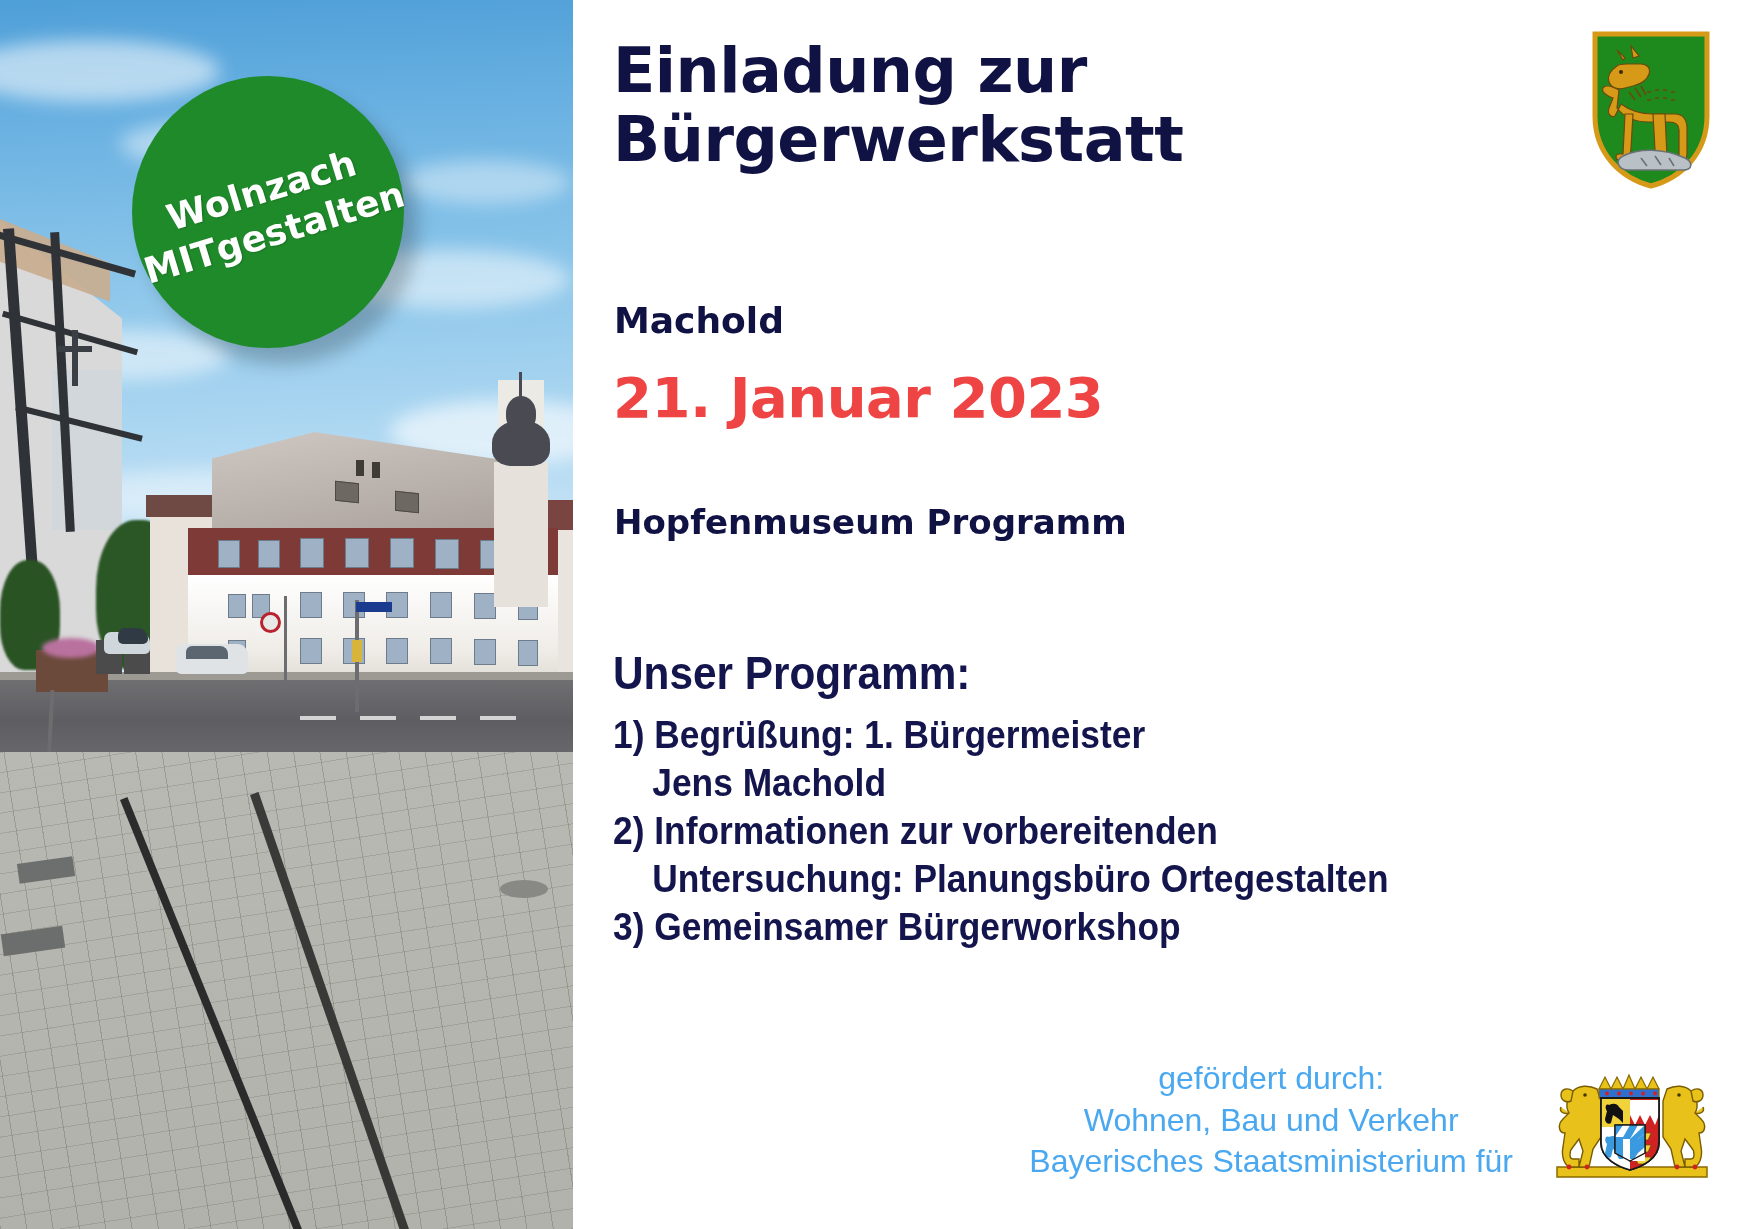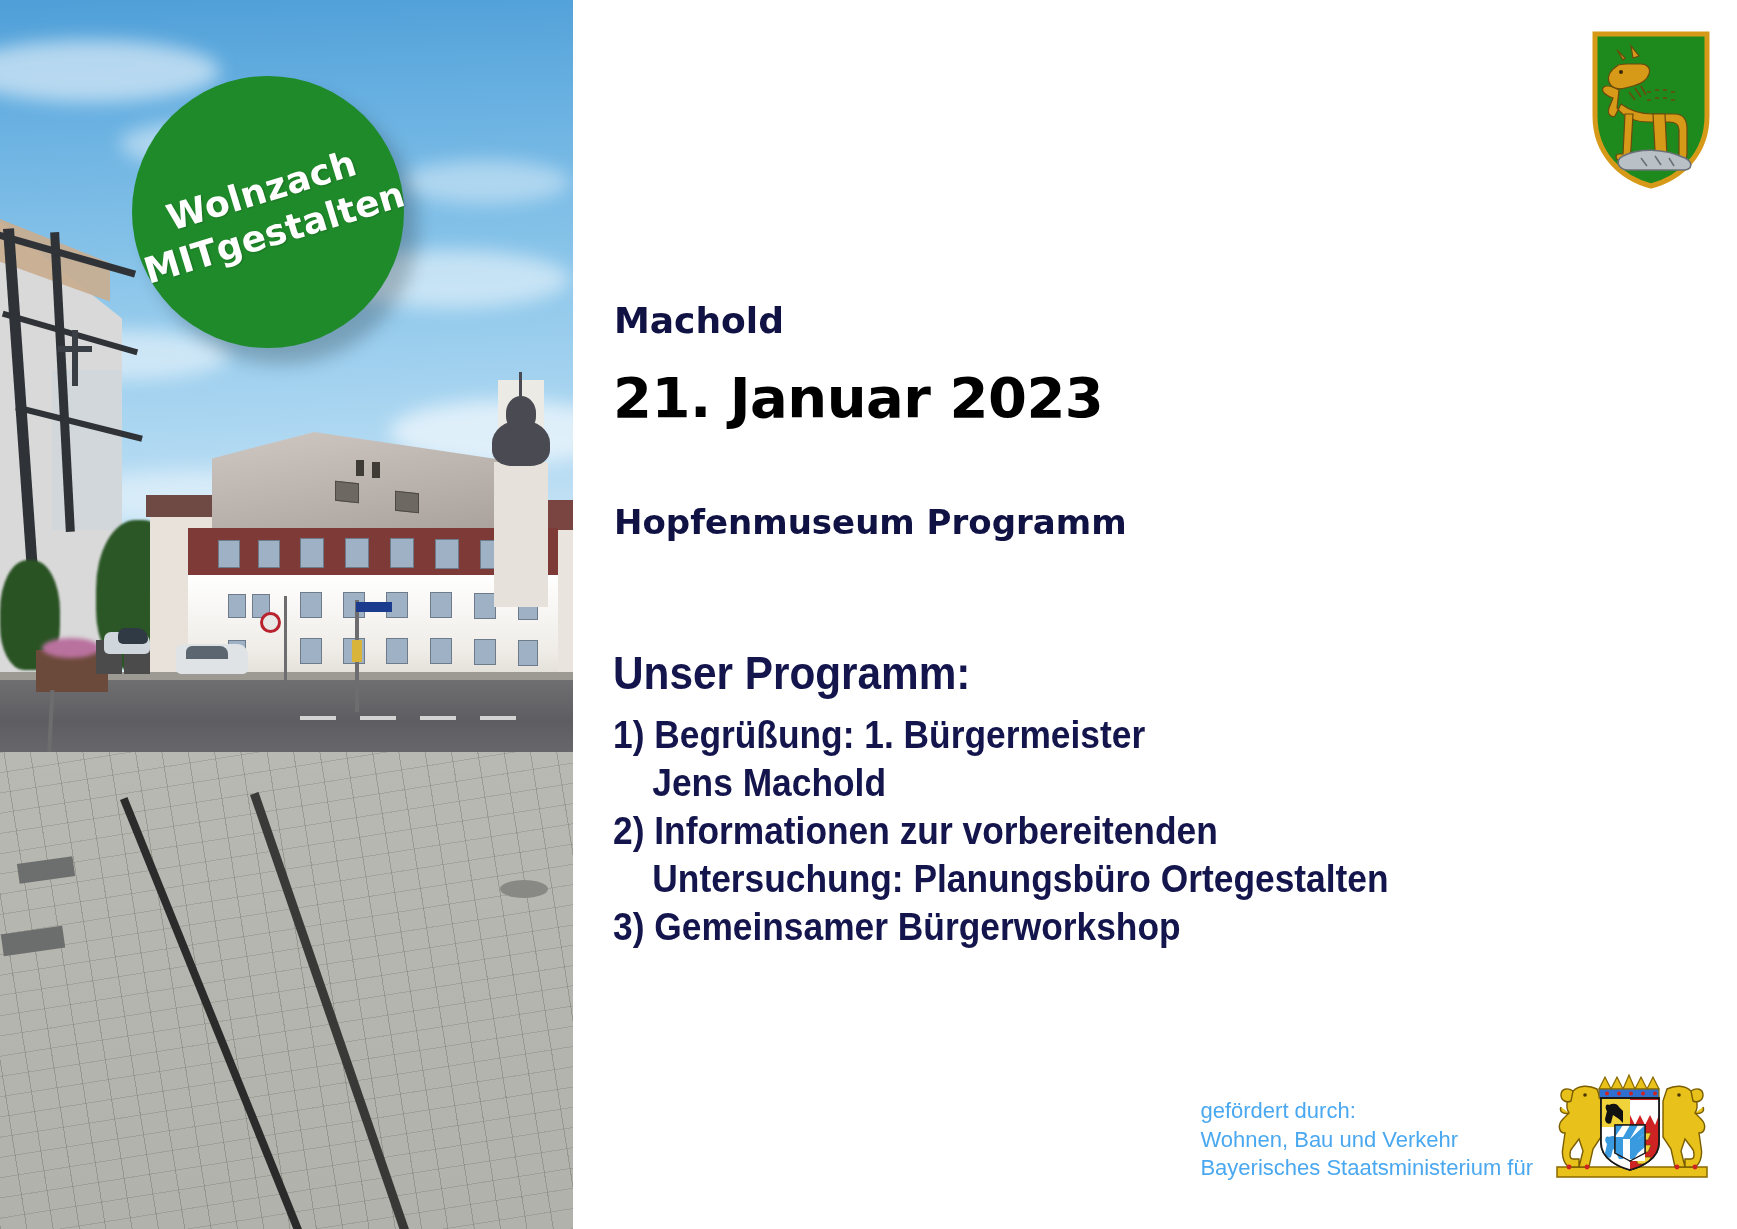--- a/index.html
+++ b/index.html
@@ -123,40 +123,40 @@
   
   .content{position:absolute;left:573px;top:0;width:1164px;height:1229px;background:#ffffff;}
 
   .title{position:absolute;left:40px;top:36px;width:760px;
          font-family:"DejaVu Sans",sans-serif;font-weight:bold;
          font-size:62px;line-height:1.12;color:#111244;letter-spacing:-.5px;}
 
   .dayLabel{position:absolute;left:41px;top:300px;
             font-family:"DejaVu Sans",sans-serif;font-weight:bold;font-size:36px;color:#111244;}
   .bigDate{position:absolute;left:40px;top:365px;
-           font-family:"DejaVu Sans",sans-serif;font-weight:bold;font-size:56px;color:#000000;letter-spacing:-.5px;}
+           font-family:"DejaVu Sans",sans-serif;font-weight:bold;font-size:56px;color:#ef4444;letter-spacing:-.5px;}
   .timeLine{position:absolute;left:41px;top:448px;
             font-family:"DejaVu Sans",sans-serif;font-weight:bold;font-size:34px;color:#111244;}
   .venueLine{position:absolute;left:41px;top:502px;
              font-family:"DejaVu Sans",sans-serif;font-weight:bold;font-size:34px;color:#111244;}
 
   .progTitle{position:absolute;left:40px;top:646px;
              font-family:"Liberation Sans",sans-serif;font-weight:bold;font-size:46px;color:#13154c;
              transform:scaleX(.92);transform-origin:left center;}
   .progList{position:absolute;left:40px;top:712px;width:1000px;
             font-family:"Liberation Sans",sans-serif;font-weight:bold;font-size:38px;
             line-height:1.26;color:#13154c;transform:scaleX(.93);transform-origin:left top;}
   .progList .ln{white-space:pre;}
 
   
   .crestW{position:absolute;left:1016px;top:30px;width:124px;height:160px;}
 
   
-  .sponsor{position:absolute;right:204px;bottom:46px;text-align:left;
-           font-family:"Liberation Sans",sans-serif;font-size:22px;line-height:1.30;color:#4aa8f0;}
+  .sponsor{position:absolute;right:224px;bottom:46px;text-align:center;
+           font-family:"Liberation Sans",sans-serif;font-size:32px;line-height:1.30;color:#4aa8f0;}
   .bayCrest{position:absolute;right:22px;bottom:44px;width:166px;height:118px;}
 </style>
 </head>
 <body>
 
 <div class="poster">
 
   <div class="photo">
     <div class="sky"></div>
     <div class="cloud c1"></div>
@@ -266,20 +266,24 @@
     <div class="badge">
       <div class="badgeTxt">
         <div>Wolnzach</div>
         <div>MITgestalten</div>
       </div>
     </div>
   </div>
 
   <div class="content">
 
+    <div class="title">
+      <div>Einladung zur</div>
+      <div>Bürgerwerkstatt</div>
+    </div>
 
     <svg class="crestW" viewBox="0 0 124 160">
       <path d="M6 4 H118 V86 C118 124 92 148 62 156 C32 148 6 124 6 86 Z" fill="#1e8a1e" stroke="#d79a18" stroke-width="5"></path>
       <g fill="#d79a18" stroke="#6b4a0c" stroke-width="1.2">
         <path d="M30 60 C22 56 16 54 14 58 C12 62 18 66 24 68 L20 78 C18 84 22 88 26 86 L32 74
                  C40 80 52 84 64 84 L86 84 C94 84 98 90 98 98 L98 124 C98 130 94 134 90 134
                  L86 134 C82 134 82 128 86 128 L90 128 L90 100 C90 94 86 92 80 92
                  L60 92 C44 92 34 86 28 78 Z"></path>
         <path d="M28 36 C22 40 18 46 20 52 C22 58 30 60 36 58 L44 56 C52 54 58 50 60 44
                  C62 38 58 34 52 34 L38 34 C33 34 30 34 28 36 Z"></path>

